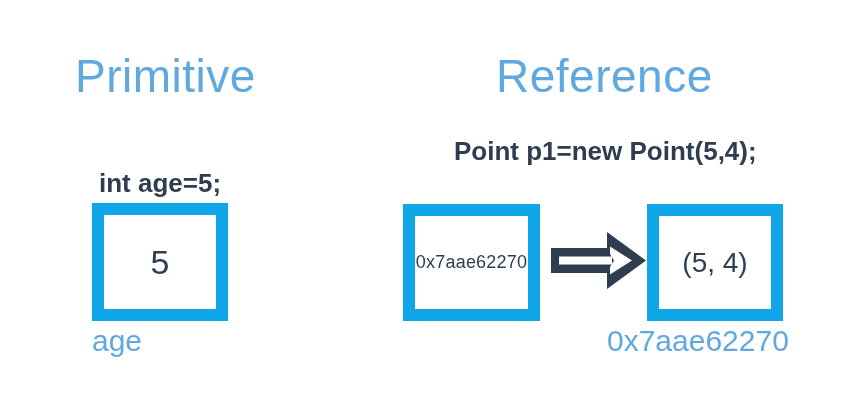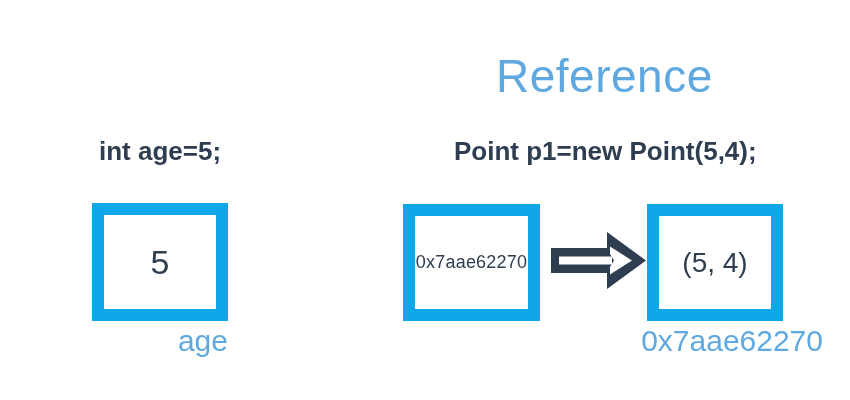--- a/index.html
+++ b/index.html
@@ -32,41 +32,41 @@
   .heading.reference { left: 496px; }
   .code {
     position: absolute;
     top: 135px;
     font-size: 26px;
     line-height: 32px;
     font-weight: 700;
     color: var(--dark-navy);
     white-space: nowrap;
   }
-  .code.primitive { left: 99px; }
+  .code.primitive { left: 99px; margin-top: 32px; }
   .code.reference { left: 454px; }
   .value-box {
     position: absolute;
     background: #fff;
     border: 12px solid var(--accent-blue);
     display: flex;
     align-items: center;
     justify-content: center;
     color: var(--dark-navy);
   }
   .box-age   { left: 92px;  top: 203px; width: 136px; height: 118px; font-size: 34px; }
   .box-p1    { left: 403px; top: 204px; width: 137px; height: 117px; font-size: 18px; letter-spacing: 0.2px; }
   .box-obj   { left: 647px; top: 204px; width: 136px; height: 117px; font-size: 28px; }
   .box-label {
     position: absolute;
     top: 323px;
     font-size: 30px;
     line-height: 36px;
     color: var(--light-blue);
-    text-align: right;
+    text-align: left;
     white-space: nowrap;
   }
   .label-age { left: 92px;  width: 136px; }
   .label-p1  { left: 403px; width: 137px; }
   .label-obj { left: 607px; width: 216px; }
   .arrow-wrap {
     position: absolute;
     left: 551px;
     top: 232px;
     width: 95px;
@@ -74,20 +74,21 @@
   }
   .arrow-wrap svg { display: block; width: 100%; height: 100%; }
   .arrow-outer { fill: var(--dark-navy); }
   .arrow-inner { fill: #ffffff; }
 </style>
 </head>
 <body>
 
 <div class="canvas">
 
+  <div class="heading primitive">Primitive</div>
 
   <div class="heading reference">Reference</div>
 
   <div class="code primitive">int age=5;</div>
 
   <div class="code reference">Point p1=new Point(5,4);</div>
 
   <div class="value-box box-age">
     <span>5</span>
   </div>

